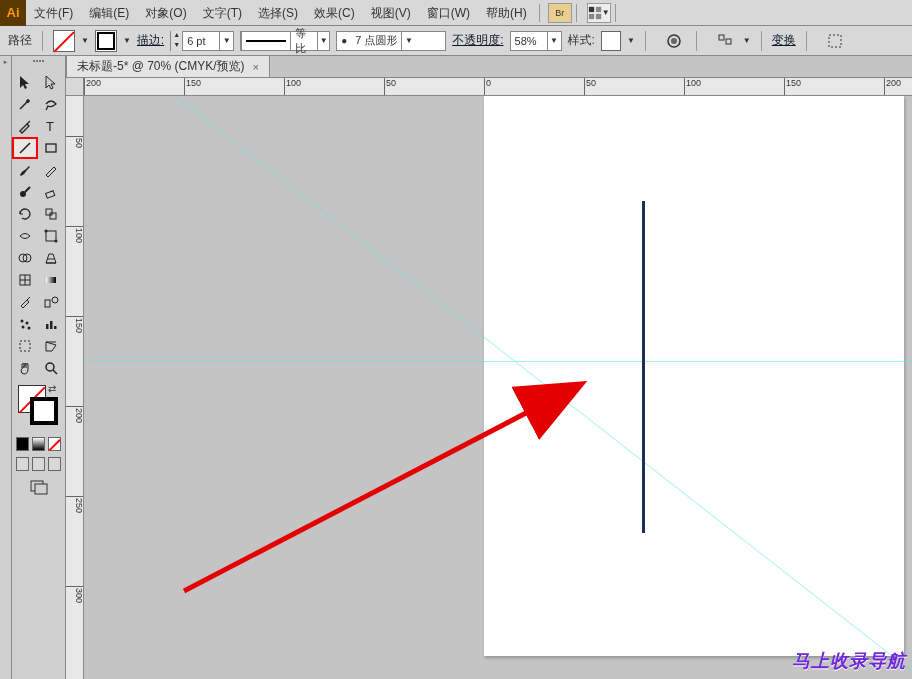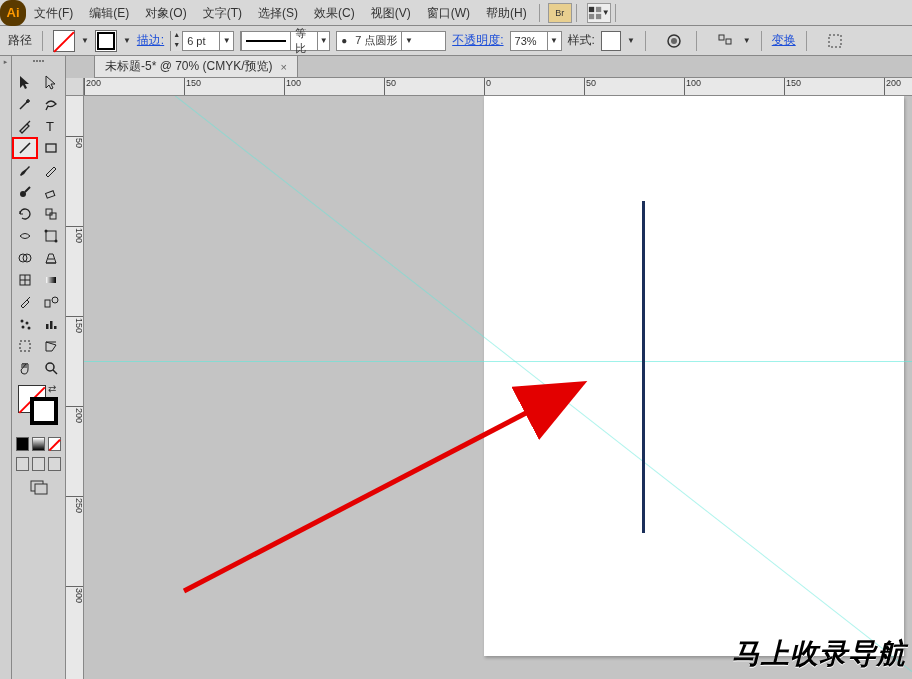--- a/index.html
+++ b/index.html
@@ -1,35 +1,35 @@
 <!DOCTYPE html>
 <html><head>
 <meta charset="utf-8">
 <style>
 * { margin: 0; padding: 0; box-sizing: border-box; font-family: "Microsoft YaHei", Arial, sans-serif; }
 body { width: 912px; height: 679px; overflow: hidden; background: #c4c4c4; font-size: 12px; color: #333; user-select: none; }
 
 
 .menubar { height: 26px; background: #d8d8d8; display: flex; align-items: center; border-bottom: 1px solid #888; }
-.ai-logo { width: 26px; height: 26px; background: #5a3a00; display: flex; align-items: center; justify-content: center; border-radius: 11px; }
+.ai-logo { width: 26px; height: 26px; background: #5a3a00; display: flex; align-items: center; justify-content: center; }
 .ai-logo span { color: #ff9a00; font-weight: bold; font-size: 13px; }
 .menu-item { padding: 0 8px; height: 26px; line-height: 26px; cursor: default; }
 .menu-sep { width: 1px; height: 18px; background: #999; margin: 0 4px; }
 .menu-btn { width: 24px; height: 20px; background: #e8cf8f; border: 1px solid #999; display: flex; align-items: center; justify-content: center; font-size: 9px; margin-left: 4px; }
 .menu-icon-btn { width: 24px; height: 20px; border: 1px solid #999; background: #eee; margin-left: 6px; display: flex; align-items: center; justify-content: center; }
 
 
 .controlbar { height: 30px; background: #d8d8d8; display: flex; align-items: center; border-bottom: 1px solid #888; padding: 0 8px; gap: 6px; }
 .ctrl-label { font-size: 12px; }
 .ctrl-sep { width: 1px; height: 20px; background: #999; margin: 0 4px; }
 .swatch-box { width: 22px; height: 22px; border: 1px solid #666; background: #fff; display: flex; align-items: center; justify-content: center; position: relative; }
 .swatch-stroke { width: 18px; height: 18px; border: 2px solid #000; }
 .swatch-none { position: relative; }
 .swatch-none::after { content:""; position:absolute; width:140%; height:2px; background:red; transform:rotate(-45deg); left:-20%; top:50%; }
-.stroke-label { color: #1d4ed8; text-decoration: underline; font-size: 12px; }
+.stroke-label { color: #0f172a; text-decoration: underline; font-size: 12px; }
 .combo { display: flex; align-items: center; border: 1px solid #888; background: #fff; height: 20px; }
 .combo-steppers { display:flex; flex-direction:column; }
 .combo-step { width:12px; height:10px; background:#ddd; border-right:1px solid #888; font-size:7px; line-height:8px; text-align:center; }
 .combo-val { padding: 0 4px; min-width: 36px; font-size: 11px; }
 .combo-arrow { width: 14px; height: 18px; border-left: 1px solid #888; display: flex; align-items: center; justify-content: center; font-size: 8px; }
 .profile-box { width: 60px; height: 20px; border: 1px solid #888; background: #fff; display: flex; align-items: center; justify-content: center; }
 .profile-line { width: 40px; height: 1px; border-top: 2px solid #000; }
 
 
 .main { display: flex; height: 623px; }
@@ -56,40 +56,40 @@
 .mini-sw.grad{ background:linear-gradient(#fff,#000);}
 .mini-sw.none{ background:#fff; position:relative;}
 .mini-sw.none::after{content:""; position:absolute; width:140%; height:1.5px; background:red; transform:rotate(-45deg); left:-20%; top:50%;}
 .screen-modes { display:flex; padding:2px 4px; gap:3px; margin-top:2px;}
 .sm-btn { width:14px; height:14px; border:1px solid #666; background:#d8d8d8;}
 .doc-switch { display:flex; justify-content:center; margin-top:6px;}
 .doc-switch svg{ width:20px; height:16px;}
 
 
 .content { flex: 1; display: flex; flex-direction: column; background: #c4c4c4; }
-.tabbar { height: 22px; background: #c4c4c4; display: flex; align-items: flex-end; border-bottom: 1px solid #888; margin-left: 28px; }
+.tabbar { height: 22px; background: #c4c4c4; display: flex; align-items: flex-end; border-bottom: 1px solid #888; }
 .tab { height: 22px; background: #e4e4e4; border: 1px solid #888; border-bottom: none; padding: 0 10px; display: flex; align-items: center; gap: 8px; font-size: 12px; }
 .tab-close { font-size: 11px; color: #666; }
 
 .canvas-wrap { flex: 1; position: relative; overflow: hidden; background: #c4c4c4; }
 .ruler-corner { position: absolute; top: 0; left: 0; width: 18px; height: 18px; background: #d8d8d8; border-right: 1px solid #888; border-bottom: 1px solid #888; z-index: 3; }
 .ruler-h { position: absolute; top: 0; left: 18px; right: 0; height: 18px; background: #e8e8e8; border-bottom: 1px solid #888; font-size: 9px; overflow:hidden; z-index: 2;}
 .ruler-h .tick { position:absolute; top:0; height:18px; border-left:1px solid #666; padding-left:1px; line-height:10px; color:#333;}
 .ruler-v { position: absolute; top: 18px; left: 0; bottom: 0; width: 18px; background: #e8e8e8; border-right: 1px solid #888; font-size: 9px; overflow:hidden; z-index:2;}
 .ruler-v .tick { position:absolute; left:0; width:18px; border-top:1px solid #666; writing-mode: vertical-rl; line-height:10px; padding-top:1px; color:#333;}
 
 .stage { position: absolute; top: 18px; left: 18px; right: 0; bottom: 0; background: #c4c4c4; overflow: hidden; }
 .artboard { position: absolute; background: #fff; box-shadow: 1px 2px 3px rgba(0,0,0,.25); }
 .guide { position: absolute; background: #5fe9dc; opacity:.6; }
 .guide-h { height: 1px; left: 0; right: 0; }
 .diag-guide { position:absolute; width:1200px; height:1px; background:#5fe9dc; opacity:.5; transform-origin: left center;}
 .path-line { position: absolute; background: #1b2f5a; width: 3px; }
 .overlay-arrow { position: absolute; pointer-events:none; }
 
-.watermark { position:absolute; right:6px; bottom:6px; font-size:28px; font-weight:700; font-style:italic; color:#000000; letter-spacing:1px; text-shadow:0 1px 0 #fff;}
+.watermark { position:absolute; right:6px; bottom:6px; font-size:18px; font-weight:700; font-style:italic; color:#6d28d9; letter-spacing:1px; text-shadow:0 1px 0 #fff;}
 </style>
 </head>
 <body>
 
 <div class="menubar">
   <div class="ai-logo">
       <span>Ai</span>
     </div>
   <div class="menu-item">文件(F)</div>
   <div class="menu-item">编辑(E)</div>
@@ -145,21 +145,21 @@
   </div>
 
   <div class="combo" style="width:110px">
     <span style="margin:0 4px;font-size:10px">●</span>
     <span class="combo-val">7 点圆形</span>
     <span class="combo-arrow">▼</span>
   </div>
 
   <span class="stroke-label">不透明度:</span>
   <div class="combo">
-    <span class="combo-val">73%</span>
+    <span class="combo-val">58%</span>
     <span class="combo-arrow">▼</span>
   </div>
 
   <span class="ctrl-label">样式:</span>
   <div class="swatch-box" style="width:20px;height:20px"></div>
   <span style="font-size:8px">▼</span>
 
   <div class="ctrl-sep"></div>
   <div class="menu-icon-btn" style="border:none;background:transparent">
     <svg class="tool-svg" viewBox="0 0 16 16">

